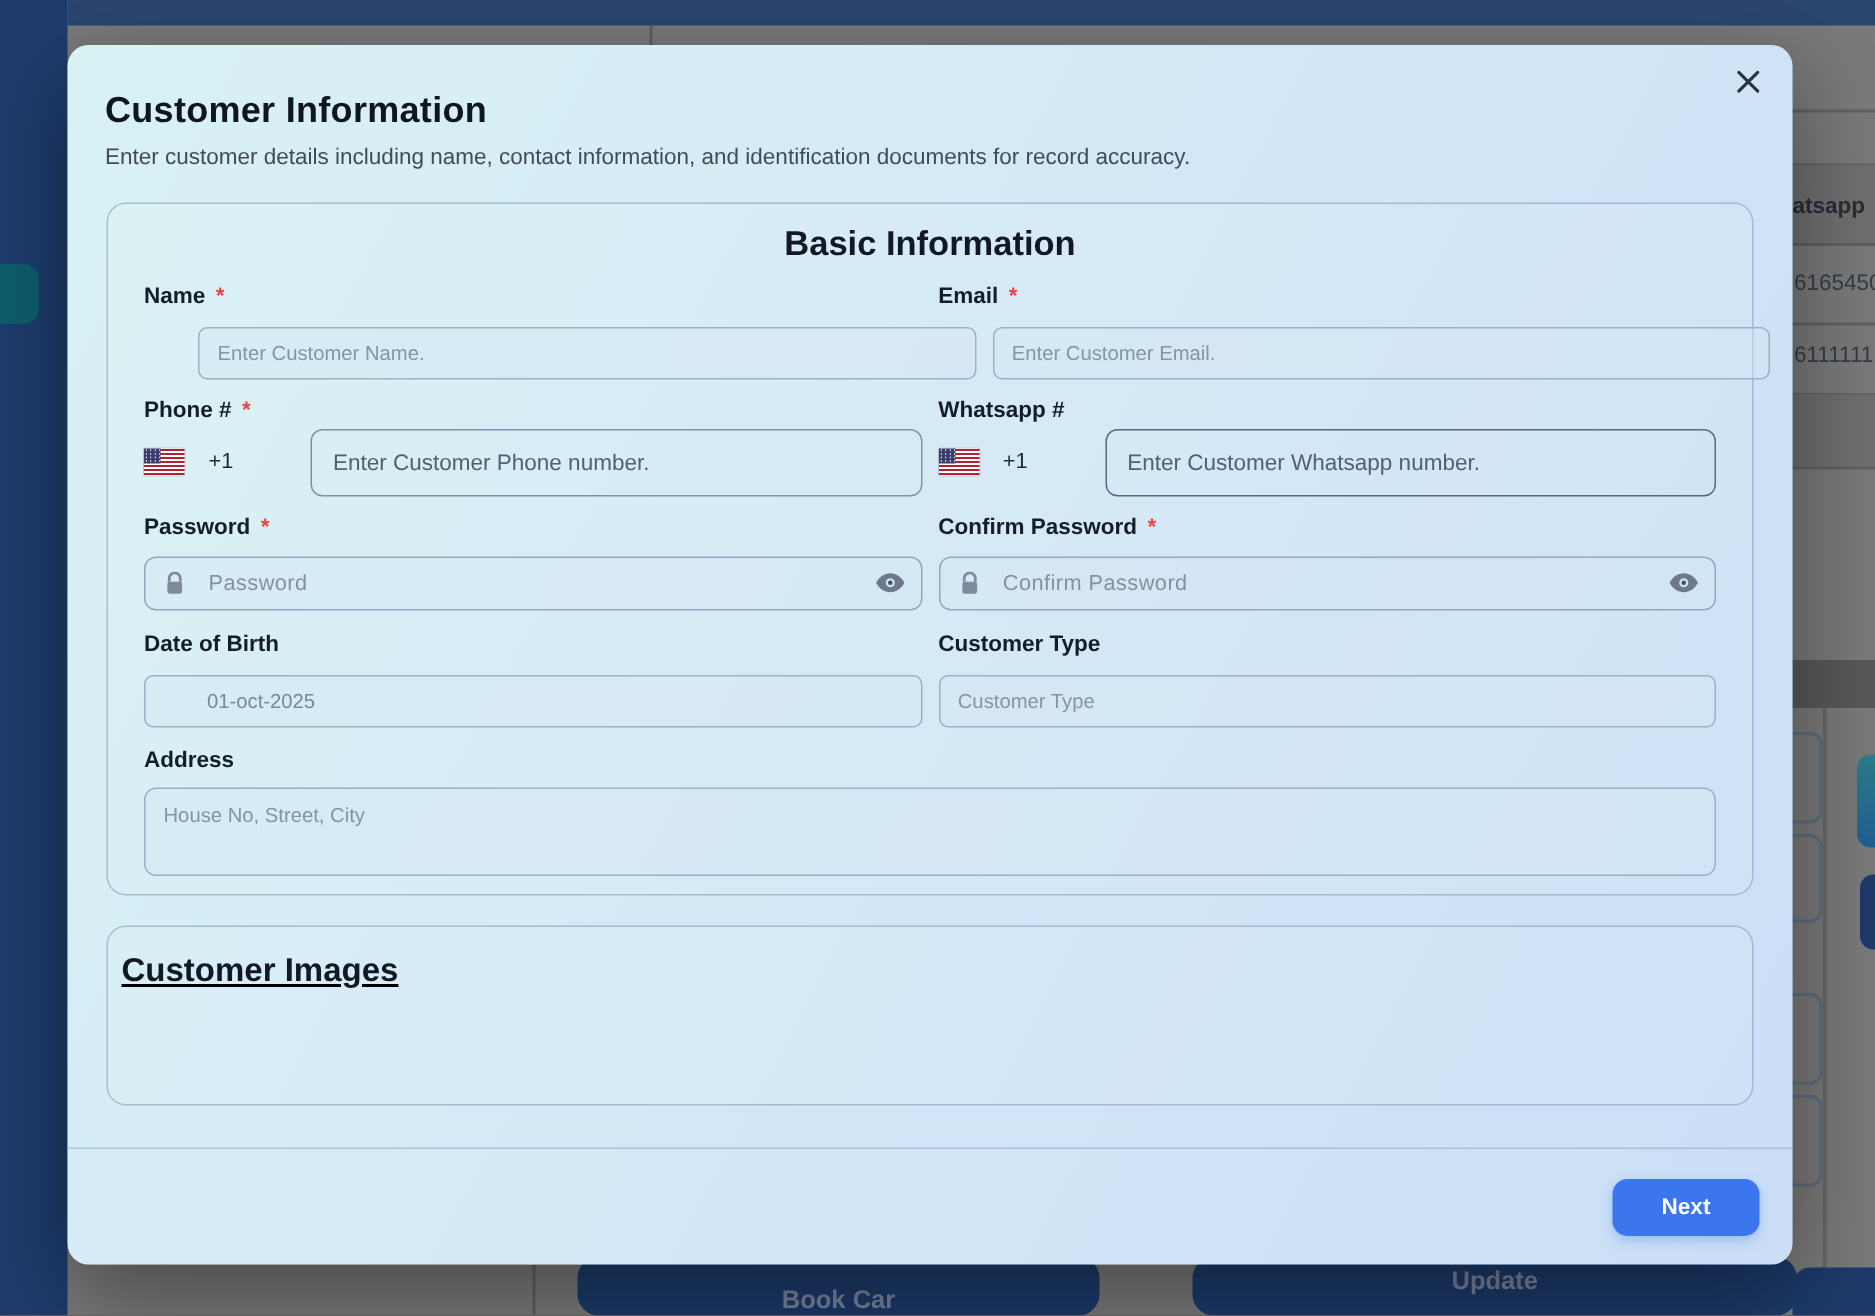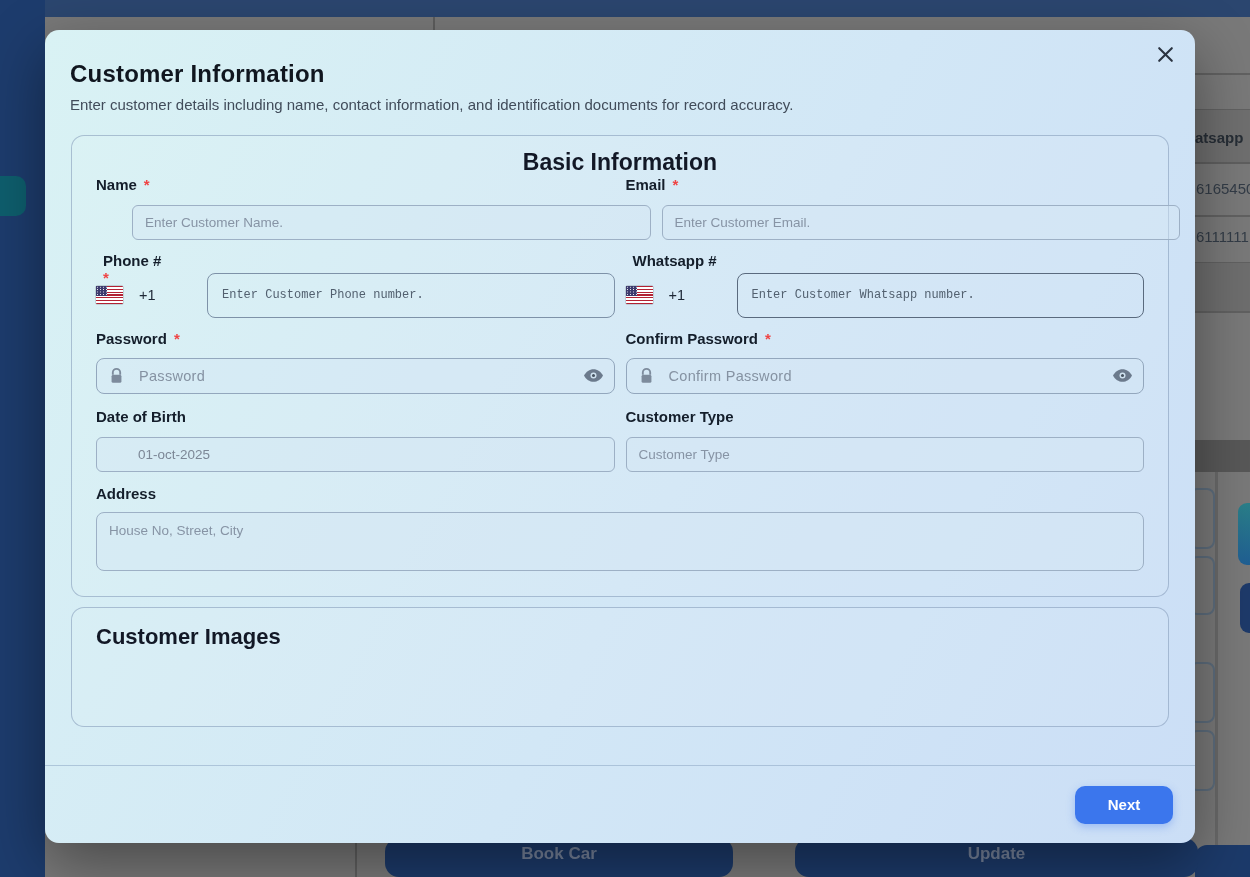--- a/index.html
+++ b/index.html
@@ -25,21 +25,21 @@
   .bg-right .outline-box{position:absolute;left:-6px;width:22px;border:2px solid #5d6d7d;border-radius:8px;background:transparent;}
   .bg-right .frag-teal{position:absolute;left:43px;top:486px;width:12px;height:62px;border-radius:9px 0 0 9px;background:linear-gradient(to bottom,#2a7f89,#205f93);}
   .bg-right .frag-navy{position:absolute;left:45px;top:566px;width:10px;height:50px;border-radius:9px 0 0 9px;background:#1e3a6a;}
   .bg-right .frag-btn-corner{position:absolute;left:0;top:828px;width:55px;height:32px;background:#1c3a6a;border-radius:12px 0 0 0;}
   .bg-vline-bottom{position:absolute;left:355px;top:843px;width:2px;height:34px;background:#606060;}
   .bg-bottom-btn{
     position:absolute;top:838px;height:39px;background:#1c3a6a;border-radius:14px;
     display:flex;justify-content:center;align-items:flex-start;
     color:#76839b;font-weight:700;font-size:17px;padding-top:6px;box-sizing:border-box;
   }
-  .bg-bookcar{left:385px;width:348px;}
+  .bg-bookcar{left:385px;width:348px;align-items:flex-end;}
   .bg-update{left:795px;width:403px;}
 
   
   .modal{
     position:absolute;left:45px;top:30px;width:1150px;height:813px;
     border-radius:14px;overflow:hidden;
     background:linear-gradient(118deg,#d9f2f4 0%,#d2e7f6 55%,#cbdef6 100%);
     box-shadow:0 20px 60px rgba(0,0,0,0.4);
     display:flex;flex-direction:column;
   }
@@ -68,23 +68,23 @@
     margin:22px 26px 0;border:1px solid rgba(125,150,180,0.55);border-radius:13px;
     background:rgba(255,255,255,0.07);box-sizing:border-box;
   }
   .card-basic{height:462px;padding:0 12px;}
   .card-basic-title{margin-top:13px;text-align:center;font-size:23px;font-weight:700;color:#121826;}
   .fields-grid{display:grid;grid-template-columns:1fr 1fr;column-gap:11px;padding:0 12px;}
   .field{display:flex;flex-direction:column;}
   .field-full{grid-column:1 / -1;}
   .field-label{font-size:15px;font-weight:600;color:#141e2b;display:flex;align-items:baseline;height:19px;}
   .req-mark{color:#ef4444;margin-left:7px;font-weight:700;}
-  .mt-row1{}
+  .mt-row1{margin-top:13px;}
   .in-row1{margin-top:10px;margin-left:36px;}
-  .mt-row2{margin-top:12px;flex-direction:column;}
+  .mt-row2{margin-top:12px;}
   .mt-row3{margin-top:13px;}
   .mt-row4{margin-top:14px;}
   .in-row4{margin-top:10px;}
   .mt-addr{margin-top:13px;}
   .in-addr{margin-top:8px;}
 
   .text-input{
     height:35px;border:1.5px solid #9db0c5;border-radius:6px;
     background:rgba(213,231,245,0.45);box-sizing:border-box;
     padding:0 12px;font-size:13.5px;color:#4a5665;font-family:inherit;outline:none;width:100%;
@@ -95,22 +95,22 @@
   .phone-row{display:flex;align-items:center;height:44px;margin-top:2px;}
   .flag-btn{border:none;background:transparent;padding:0;cursor:pointer;display:flex;align-items:center;}
   .us-flag{width:27px;height:18px;position:relative;border-radius:1px;
     background:repeating-linear-gradient(to bottom,#b22234 0,#b22234 1.38px,#ffffff 1.38px,#ffffff 2.76px);
     box-shadow:0 0 0 0.5px rgba(0,0,0,0.25);}
   .us-flag::after{content:"";position:absolute;left:0;top:0;width:11px;height:9.7px;background:#3c3b6e;
     background-image:radial-gradient(#ffffff 0.6px,transparent 0.7px);background-size:3px 2.4px;}
   .dial-code{margin-left:16px;font-size:14.5px;color:#1d2735;}
   .phone-input{
     margin-left:auto;width:calc(100% - 111px);height:45px;border-radius:8px;box-sizing:border-box;
-    background:transparent;border:1.5px solid #7e92a8;padding:0 14px;font-size:12px;color:#3d4a5a;
-    font-family:Liberation Mono, monospace;outline:none;
+    background:transparent;border:1.5px solid #7e92a8;padding:0 14px;font-size:15px;color:#3d4a5a;
+    font-family:Liberation Sans, sans-serif;outline:none;
   }
   .phone-input::placeholder{color:#52606f;opacity:1;}
   .whatsapp-border{border:1.5px solid #5a6a7e;}
 
   .pw-wrap{position:relative;margin-top:9px;}
   .pw-input{
     width:100%;height:36px;border:1.5px solid #93a7bd;border-radius:8px;box-sizing:border-box;
     background:rgba(213,231,245,0.4);padding:0 42px 0 42px;font-size:14.5px;color:#4a5665;
     font-family:inherit;outline:none;letter-spacing:0.3px;
   }
@@ -118,21 +118,21 @@
   .lock-ic{position:absolute;left:13px;top:10px;}
   .eye-btn{position:absolute;right:10px;top:8px;border:none;background:transparent;cursor:pointer;padding:2px;}
 
   .addr-area{
     width:100%;height:59px;border:1.5px solid #9db0c5;border-radius:8px;box-sizing:border-box;
     background:rgba(213,231,245,0.45);padding:10px 12px;font-size:13.5px;color:#4a5665;
     font-family:inherit;outline:none;resize:none;
   }
   .addr-area::placeholder{color:#8794a5;opacity:1;}
 
-  .card-images{margin-top:10px;height:120px;padding:16px 24px;overflow:hidden;}
+  .card-images{margin-top:20px;height:120px;padding:16px 9px;overflow:hidden;text-decoration:underline;}
   .card-images-title{font-size:22px;font-weight:700;color:#121826;}
   .card-images-sub{margin-top:13px;font-size:15px;color:#333e4c;}
 
   .modal-footer{
     height:78px;border-top:1px solid rgba(140,165,195,0.55);
     display:flex;align-items:center;justify-content:flex-end;padding-right:22px;box-sizing:border-box;
   }
   .next-btn{
     width:98px;height:38px;border:none;border-radius:10px;background:#3b76ed;color:#ffffff;
     font-size:15px;font-weight:700;cursor:pointer;font-family:inherit;

